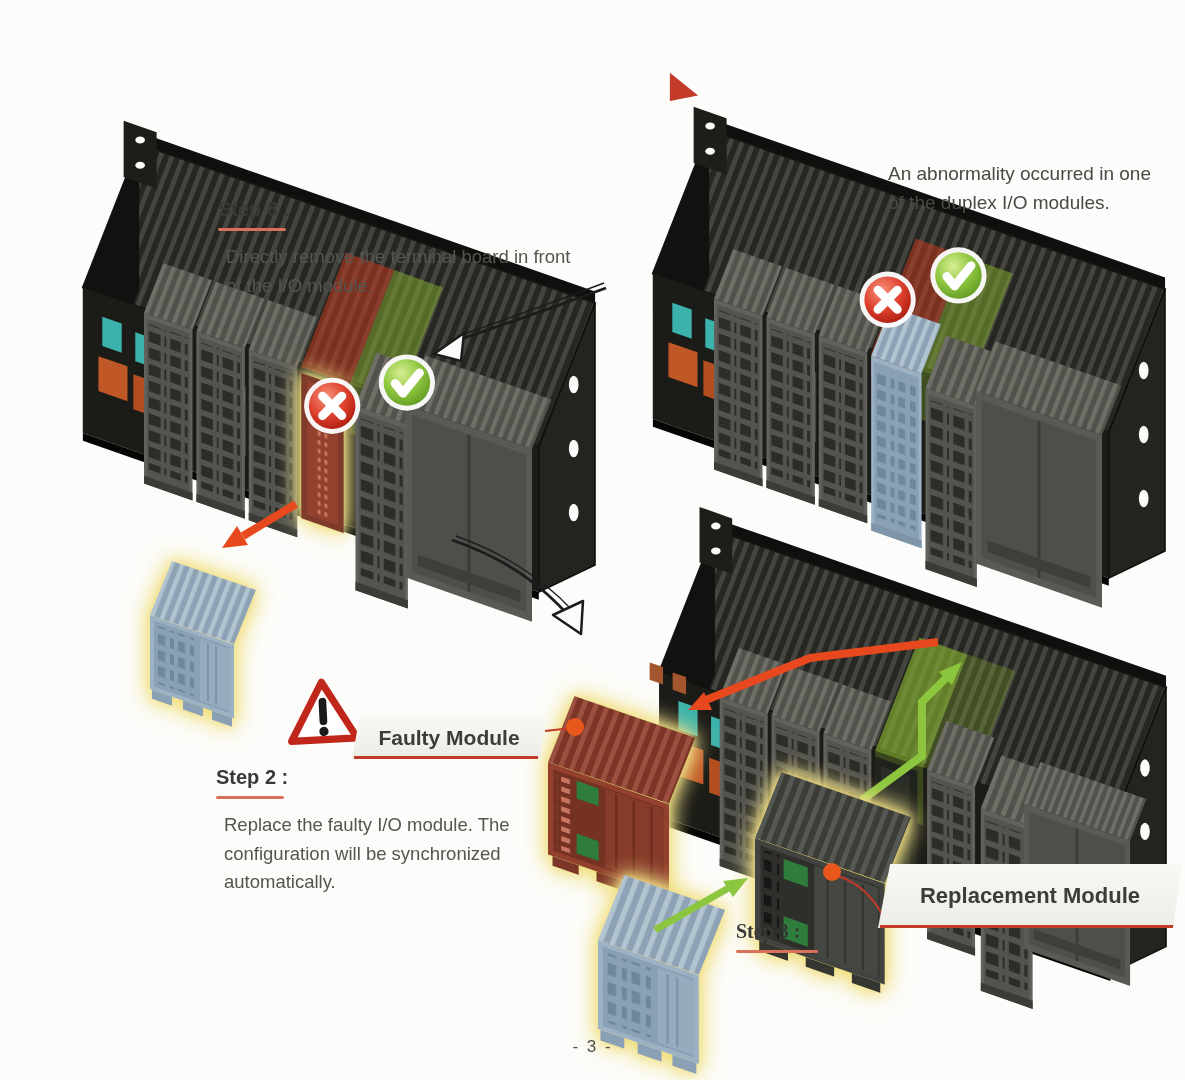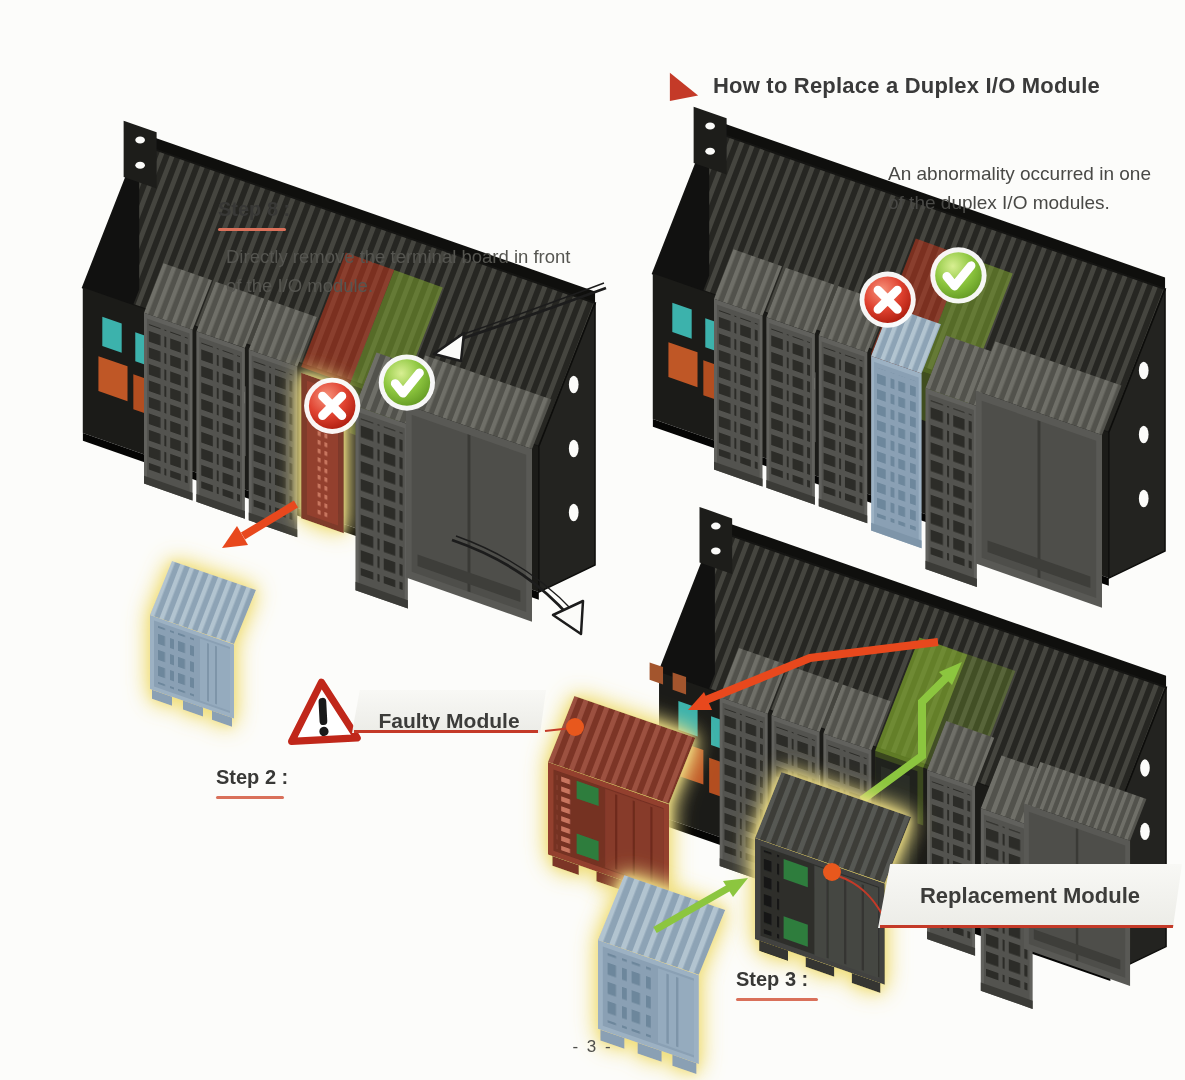--- a/index.html
+++ b/index.html
@@ -26,37 +26,37 @@
     font-size:19px; line-height:1.5; color:#49494 6;
     color:#494946;
   }
 
   .step { position:absolute; }
   .step h2 { margin:0; font-size:20px; font-weight:700; color:#383836; }
   .step .rule { width:68px; height:3px; background:var(--step-underline,#d9705a); margin:7px 0 12px 0; border-radius:2px; }
   .step p { margin:8px; font-size:18.5px; line-height:1.55; color:var(--text-body,#555550); }
   .step1 { left:218px; top:198px; width:372px; }
   .step2 { left:216px; top:766px; width:348px; }
-  .step3 { left:736px; top:968px; width:340px; }
+  .step3 { left:736px; top:920px; width:340px;font-family:Liberation Serif, serif; }
   .step3 .rule { width:82px; }
 
   .ribbon {
     position:absolute;
     background:linear-gradient(180deg,#f8f8f5 0%,#ececе7 100%);
     background:linear-gradient(180deg,#f8f8f5 0%,#ecece7 100%);
     clip-path:polygon(4% 0, 100% 0, 97% 100%, 0% 100%);
     display:flex; align-items:center; justify-content:center;
     box-shadow:0 2px 6px rgba(60,50,40,0.15);
   }
   .ribbon::after {
     content:""; position:absolute; left:2px; right:8px; bottom:0; height:3px;
     background:var(--accent-red,#c43a28);
   }
   .ribbon span { font-weight:700; color:#3c3c3a; }
-  .ribbon-faulty { left:352px; top:690px; width:194px; height:43px;align-items:flex-end; }
+  .ribbon-faulty { left:352px; top:716px; width:194px; height:43px; }
   .ribbon-faulty span { font-size:21px; }
   .ribbon-replacement { left:878px; top:864px; width:304px; height:64px; }
   .ribbon-replacement span { font-size:22px; }
 
   .warning { position:absolute; left:284px; top:674px; width:78px; height:78px; transform:rotate(-3deg); }
 
   .footer {
     position:absolute; left:0; top:1037px; width:100%;
     text-align:center; font-size:17px; color:#4e4e4a; letter-spacing:2px;
   }
@@ -364,34 +364,34 @@
   <g>
     <line x1="655" y1="930" x2="732" y2="886" stroke="var(--arrow-green,#8cc63f)" stroke-width="7" fill="none"></line>
     <polygon points="748,878 733,897 723,881" fill="var(--arrow-green,#8cc63f)"></polygon>
   </g>
 </svg>
 
 <div class="title-row">
   <svg class="title-icon" viewBox="0 0 34 38">
     <polygon points="2,5 32,29 2,35" fill="var(--accent-red,#c43a28)"></polygon>
   </svg>
-  <h1>How to Replace a Duplex I/O Module</h1>
 </div>
 
 <div class="callout">An abnormality occurred in one of the duplex I/O modules.</div>
 
 <div class="step step1">
   <h2>Step 8 :</h2>
   <div class="rule"></div>
   <p>Directly remove the terminal board in front of the I/O module.</p>
 </div>
 
 <div class="step step2">
   <h2>Step 2 :</h2>
   <div class="rule"></div>
+  <p>Replace the faulty I/O module. The configuration will be synchronized automatically.</p>
 </div>
 
 <div class="step step3">
   <h2>Step 3 :</h2>
   <div class="rule"></div>
 </div>
 
 <svg class="warning" viewBox="0 0 76 76">
   <path d="M38 8 L70 64 L6 64 Z" fill="#ffffff" stroke="#c0271a" stroke-width="7" stroke-linejoin="round"></path>
   <line x1="38" y1="27" x2="38" y2="46" stroke="#1a1a1a" stroke-width="7.5" stroke-linecap="round"></line>

